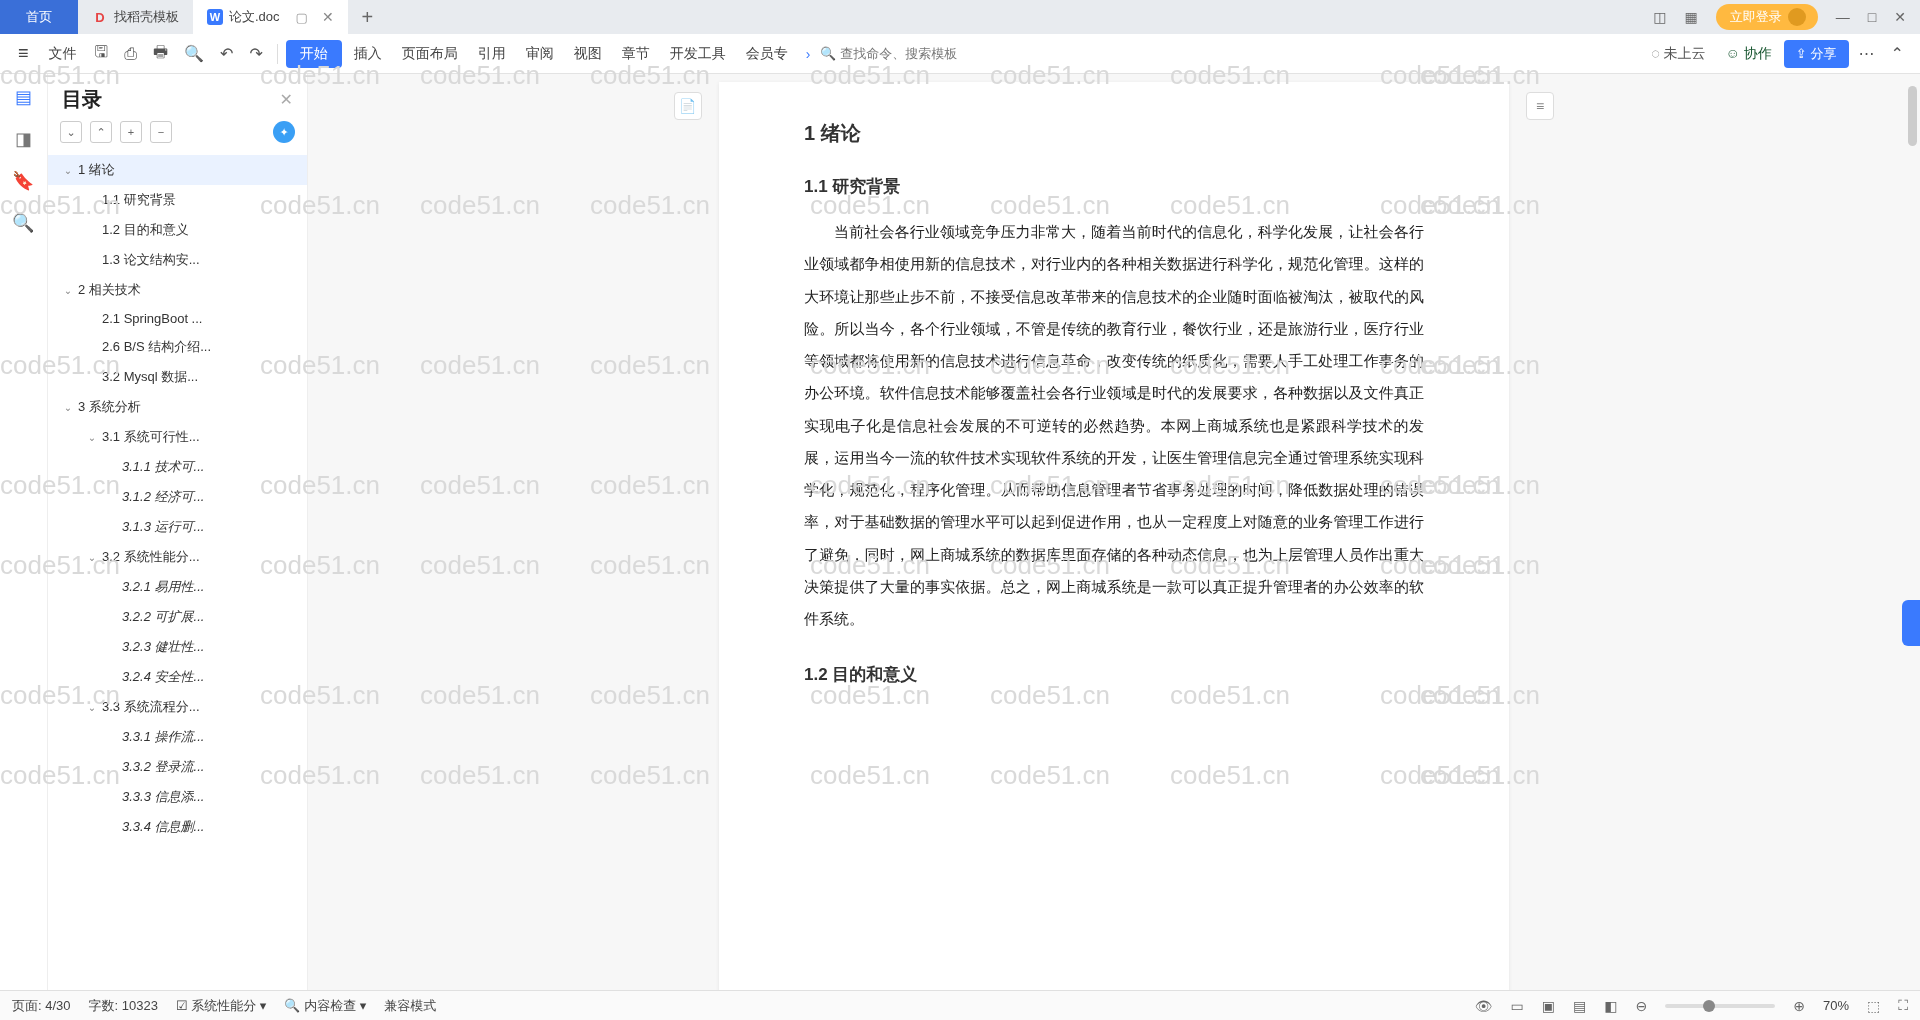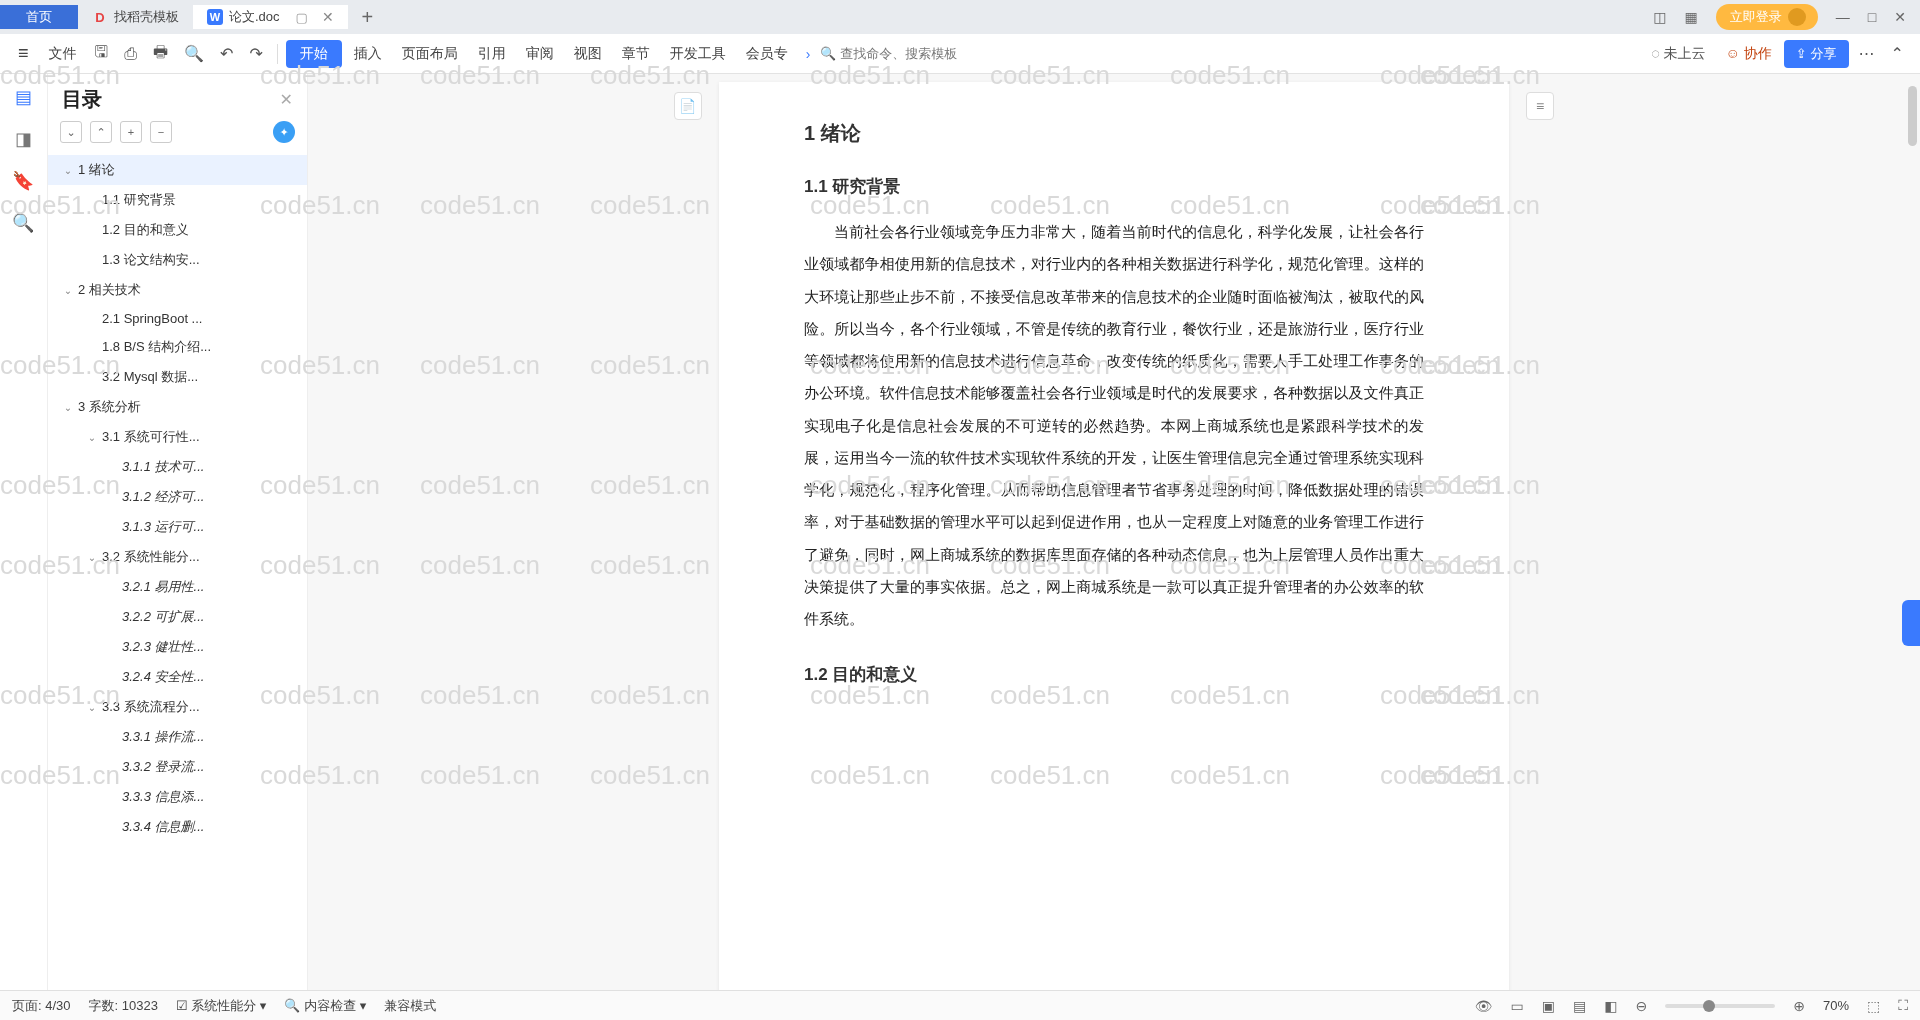--- a/index.html
+++ b/index.html
@@ -1,18 +1,18 @@
 <!DOCTYPE html>
 <html><head>
 <meta charset="utf-8">
 <style>
 * { margin:0; padding:0; box-sizing:border-box; font-family:"Microsoft YaHei","PingFang SC",sans-serif; }
 body { width:1920px; height:1020px; background:#fff; overflow:hidden; position:relative; font-size:14px; color:#333; }
 .tabbar { height:34px; background:#e8ebef; display:flex; align-items:center; }
-.tab { height:24px; display:flex; align-items:center; padding:0 14px; gap:6px; font-size:13px; color:#444; position:relative; }
+.tab { height:34px; display:flex; align-items:center; padding:0 14px; gap:6px; font-size:13px; color:#444; position:relative; }
 .tab.active { background:#fff; }
 .tab.home { background:#3a6fd8; color:#fff; padding:0 26px; }
 .tab .ticon { width:16px; height:16px; display:inline-flex; align-items:center; justify-content:center; }
 .tab .close { color:#888; font-size:14px; margin-left:8px; }
 .tab .proj { color:#999; margin-left:10px; }
 .addtab { padding:0 14px; color:#666; font-size:20px; }
 .winctrl { margin-left:auto; display:flex; align-items:center; gap:18px; padding-right:14px; }
 .login-btn { background:#ffb940; color:#fff; padding:4px 12px 4px 14px; border-radius:14px; font-size:13px; display:flex; align-items:center; gap:6px; }
 .login-btn .ava { width:18px; height:18px; border-radius:50%; background:#e09a20; display:inline-block; }
 .wicon { color:#666; font-size:14px; }
@@ -110,21 +110,21 @@
   <span class="rbtn">引用</span>
   <span class="rbtn">审阅</span>
   <span class="rbtn">视图</span>
   <span class="rbtn">章节</span>
   <span class="rbtn">开发工具</span>
   <span class="rbtn">会员专</span>
   <span class="rarrow">›</span>
   <span class="rsearch">🔍 <span>查找命令、搜索模板</span></span>
   <span class="rspace"></span>
   <span class="rbtn" style="color:#555;">◌ <span>未上云</span></span>
-  <span class="rbtn" style="color:#c2410c;">☺ <span>协作</span></span>
+  <span class="rbtn" style="color:#14532d;">☺ <span>协作</span></span>
   <div class="share-btn">⇪ <span>分享</span></div>
   <span class="ricon">⋯</span>
   <span class="ricon">⌃</span>
 </div>
 
 <div class="body-row">
   <div class="iconrail">
     <span class="sel">▤</span>
     <span>◨</span>
     <span>🔖</span>
@@ -163,21 +163,21 @@
         <div class="oitem lvl1">
           <span class="chev">⌄</span>
           <span>2  相关技术</span>
         </div>
         <div class="oitem lvl2">
           <span class="chev"></span>
           <span>2.1  SpringBoot ...</span>
         </div>
         <div class="oitem lvl2">
           <span class="chev"></span>
-          <span>1.8  B/S 结构介绍...</span>
+          <span>2.6  B/S 结构介绍...</span>
         </div>
         <div class="oitem lvl2">
           <span class="chev"></span>
           <span>3.2  Mysql 数据...</span>
         </div>
         <div class="oitem lvl1">
           <span class="chev">⌄</span>
           <span>3  系统分析</span>
         </div>
         <div class="oitem lvl2">

